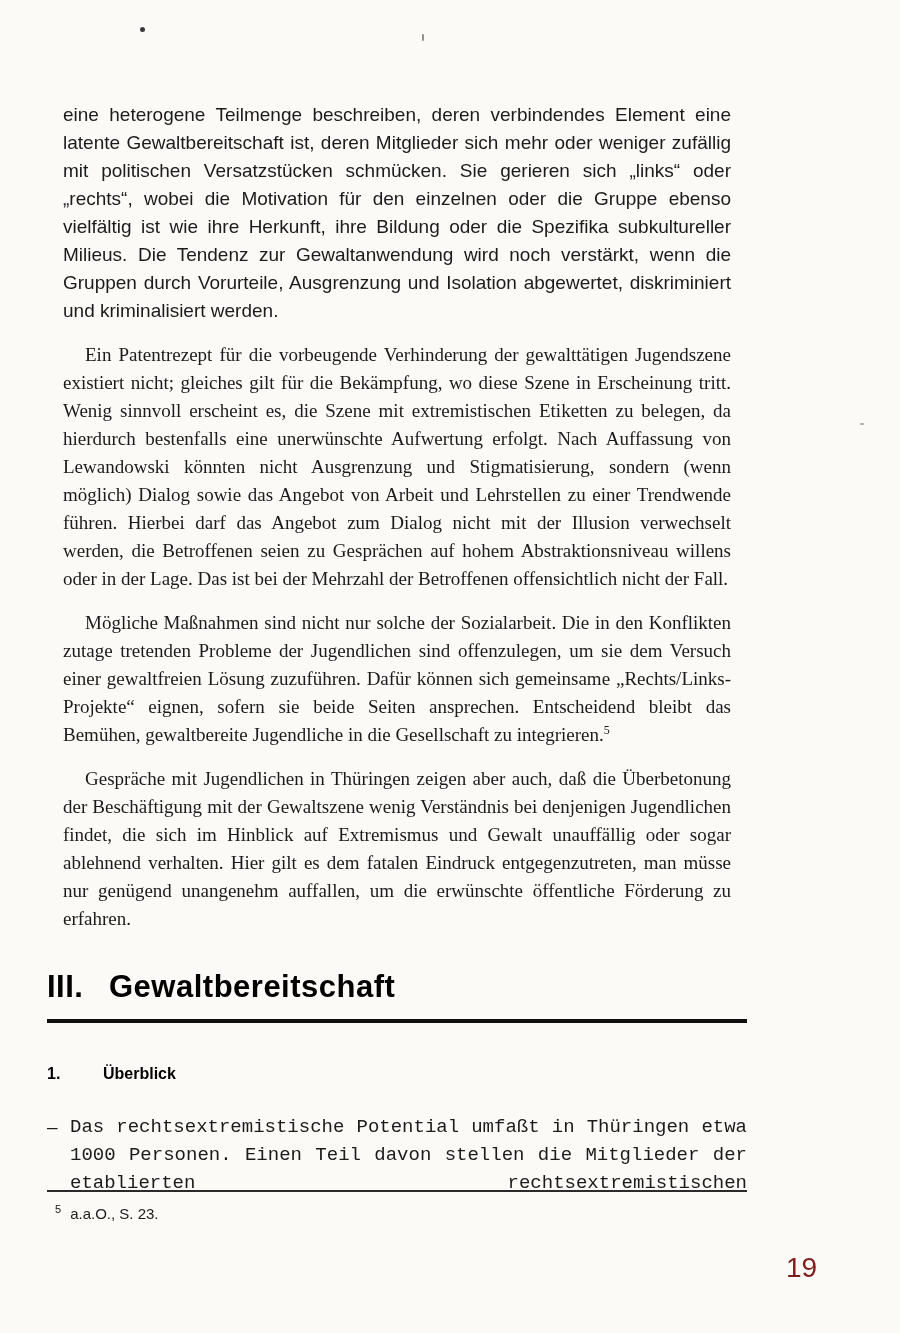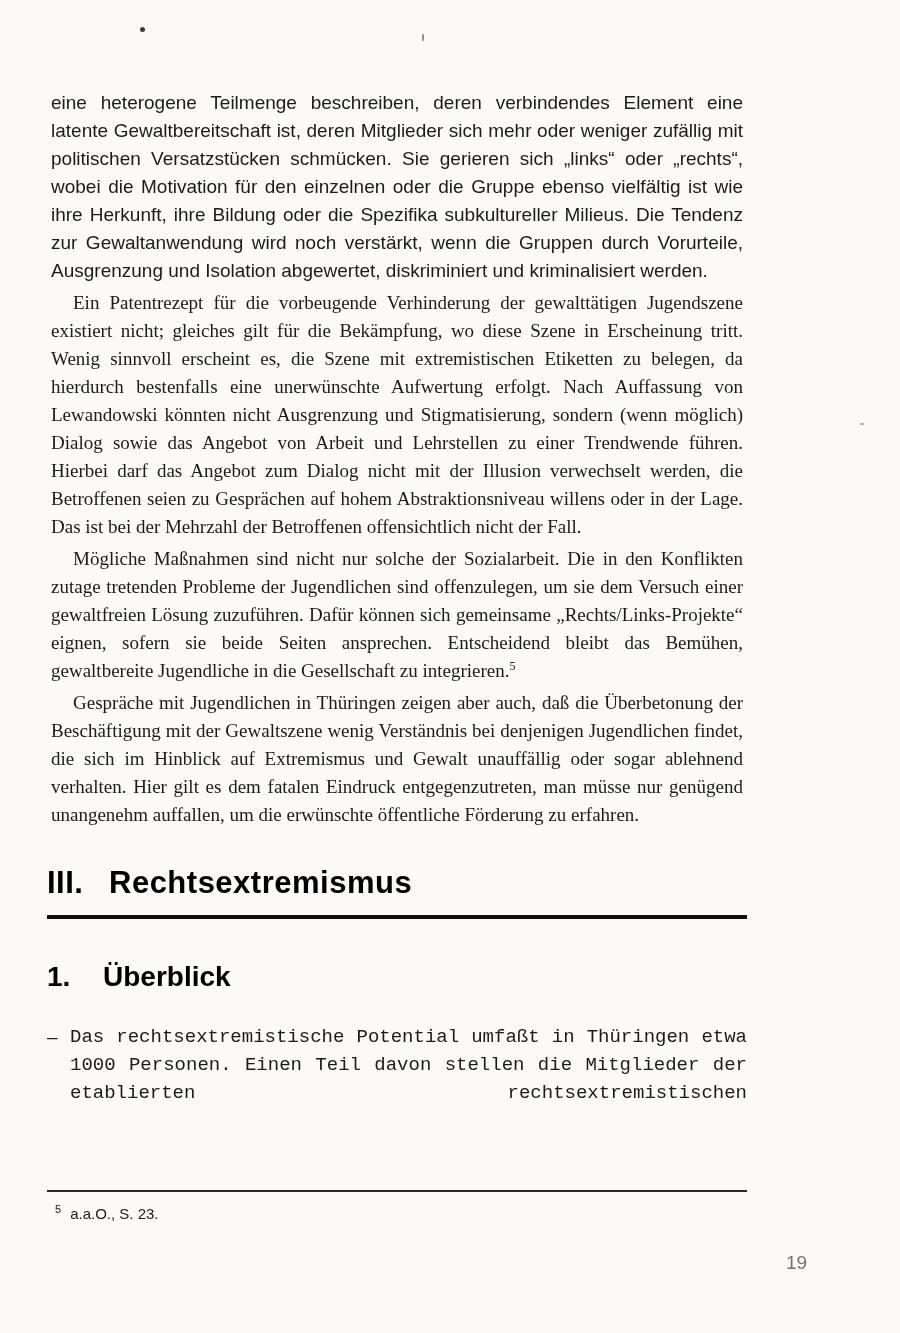--- a/index.html
+++ b/index.html
@@ -19,21 +19,21 @@
     position: absolute;
     left: 47px;
     top: 85px;
     width: 700px;
   }
   .body-text {
     font-size: 19px;
     line-height: 28px;
   }
   .para {
-    margin: 4px;
+    margin: 16px;
     text-align: justify;
     hyphens: auto;
     -webkit-hyphens: auto;
   }
   .para.indent { text-indent: 22px; font-family: Liberation Serif, serif; }
   .fn-ref {
     font-size: 12px;
     line-height: 0;
   }
   .section-heading {
@@ -48,21 +48,21 @@
     width: 62px;
   }
   .heading-rule {
     margin-top: 14px;
     height: 4px;
     background: #101010;
     width: 100%;
   }
   .subsection-heading {
     margin: 42px 0 0 0;
-    font-size: 28px;
+    font-size: 16px;
     font-weight: bold;
     color: #000;
   }
   .h2-num {
     display: inline-block;
     width: 56px;
   }
   .para.intro {
     margin-top: 26px;
     font-size: 19px;
@@ -104,22 +104,22 @@
     color: #1b1b1b;
   }
   .footnote sup {
     font-size: 11px;
     margin-right: 9px;
   }
   .page-number {
     position: absolute;
     left: 786px;
     top: 1252px;
-    font-size: 19px;
-    color: #737373;
+    font-size: 28px;
+    color: #7f1d1d;
   }
   
   .artifact { position: absolute; background: #3a3a3a; border-radius: 50%; }
   .artifact.a1 { left: 140px; top: 27px; width: 5px; height: 5px; }
   .artifact.a2 { left: 422px; top: 34px; width: 2px; height: 7px; border-radius: 1px; opacity: .55; }
   .artifact.a3 { left: 860px; top: 423px; width: 4px; height: 2px; border-radius: 1px; opacity: .4; }
 </style>
 </head>
 <body>
 
@@ -130,21 +130,21 @@
 <main class="page">
 
   <section class="body-text">
     <p class="para no-indent">eine heterogene Teilmenge beschreiben, deren verbindendes Element eine latente Gewaltbereitschaft ist, deren Mitglieder sich mehr oder weniger zufällig mit politischen Versatzstücken schmücken. Sie gerieren sich „links“ oder „rechts“, wobei die Motivation für den einzelnen oder die Gruppe ebenso vielfältig ist wie ihre Herkunft, ihre Bildung oder die Spezifika subkultureller Milieus. Die Tendenz zur Gewaltanwendung wird noch verstärkt, wenn die Gruppen durch Vorurteile, Ausgrenzung und Isolation abgewertet, diskriminiert und kriminalisiert werden.</p>
     <p class="para indent">Ein Patentrezept für die vorbeugende Verhinderung der gewalttätigen Jugendszene existiert nicht; gleiches gilt für die Bekämpfung, wo diese Szene in Erscheinung tritt. Wenig sinnvoll erscheint es, die Szene mit extremistischen Etiketten zu belegen, da hierdurch bestenfalls eine unerwünschte Aufwertung erfolgt. Nach Auffassung von Lewandowski könnten nicht Ausgrenzung und Stigmatisierung, sondern (wenn möglich) Dialog sowie das Angebot von Arbeit und Lehrstellen zu einer Trendwende führen. Hierbei darf das Angebot zum Dialog nicht mit der Illusion verwechselt werden, die Betroffenen seien zu Gesprächen auf hohem Abstraktionsniveau willens oder in der Lage. Das ist bei der Mehrzahl der Betroffenen offensichtlich nicht der Fall.</p>
     <p class="para indent"><span>Mögliche Maßnahmen sind nicht nur solche der Sozialarbeit. Die in den Konflikten zutage tretenden Probleme der Jugendlichen sind offenzulegen, um sie dem Versuch einer gewaltfreien Lösung zuzuführen. Dafür können sich gemeinsame „Rechts/Links-Projekte“ eignen, sofern sie beide Seiten ansprechen. Entscheidend bleibt das Bemühen, gewaltbereite Jugendliche in die Gesellschaft zu integrieren.</span><sup class="fn-ref">5</sup></p>
     <p class="para indent">Gespräche mit Jugendlichen in Thüringen zeigen aber auch, daß die Überbetonung der Beschäftigung mit der Gewaltszene wenig Verständnis bei denjenigen Jugendlichen findet, die sich im Hinblick auf Extremismus und Gewalt unauffällig oder sogar ablehnend verhalten. Hier gilt es dem fatalen Eindruck entgegenzutreten, man müsse nur genügend unangenehm auffallen, um die erwünschte öffentliche Förderung zu erfahren.</p>
   </section>
 
   <h1 class="section-heading">
-    <span class="h-num">III.</span><span class="h-title">Rechtsextremismus</span>
+    <span class="h-num">III.</span><span class="h-title">Gewaltbereitschaft</span>
   </h1>
   <div class="heading-rule"></div>
 
   <h2 class="subsection-heading">
     <span class="h2-num">1.</span><span class="h2-title">Überblick</span>
   </h2>
 
 
   <div class="list-item">
     <span class="dash">–</span>

